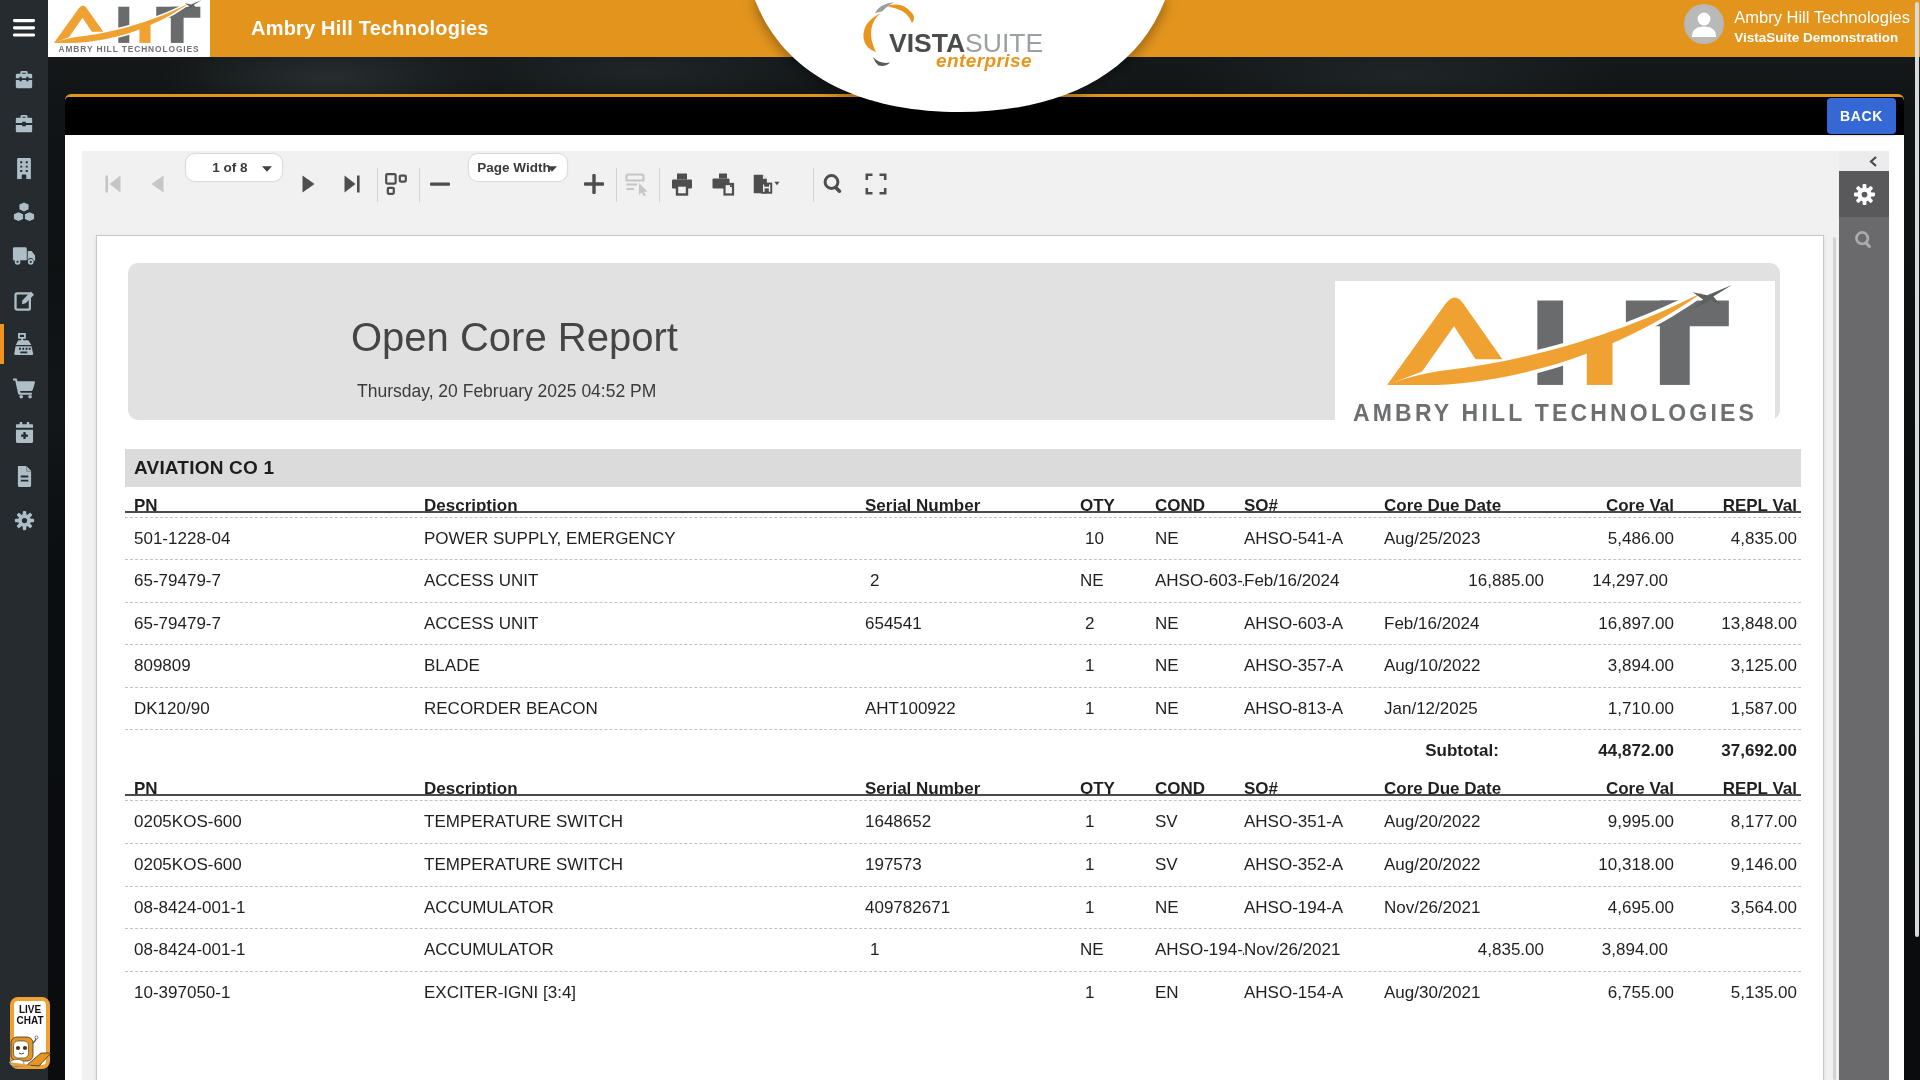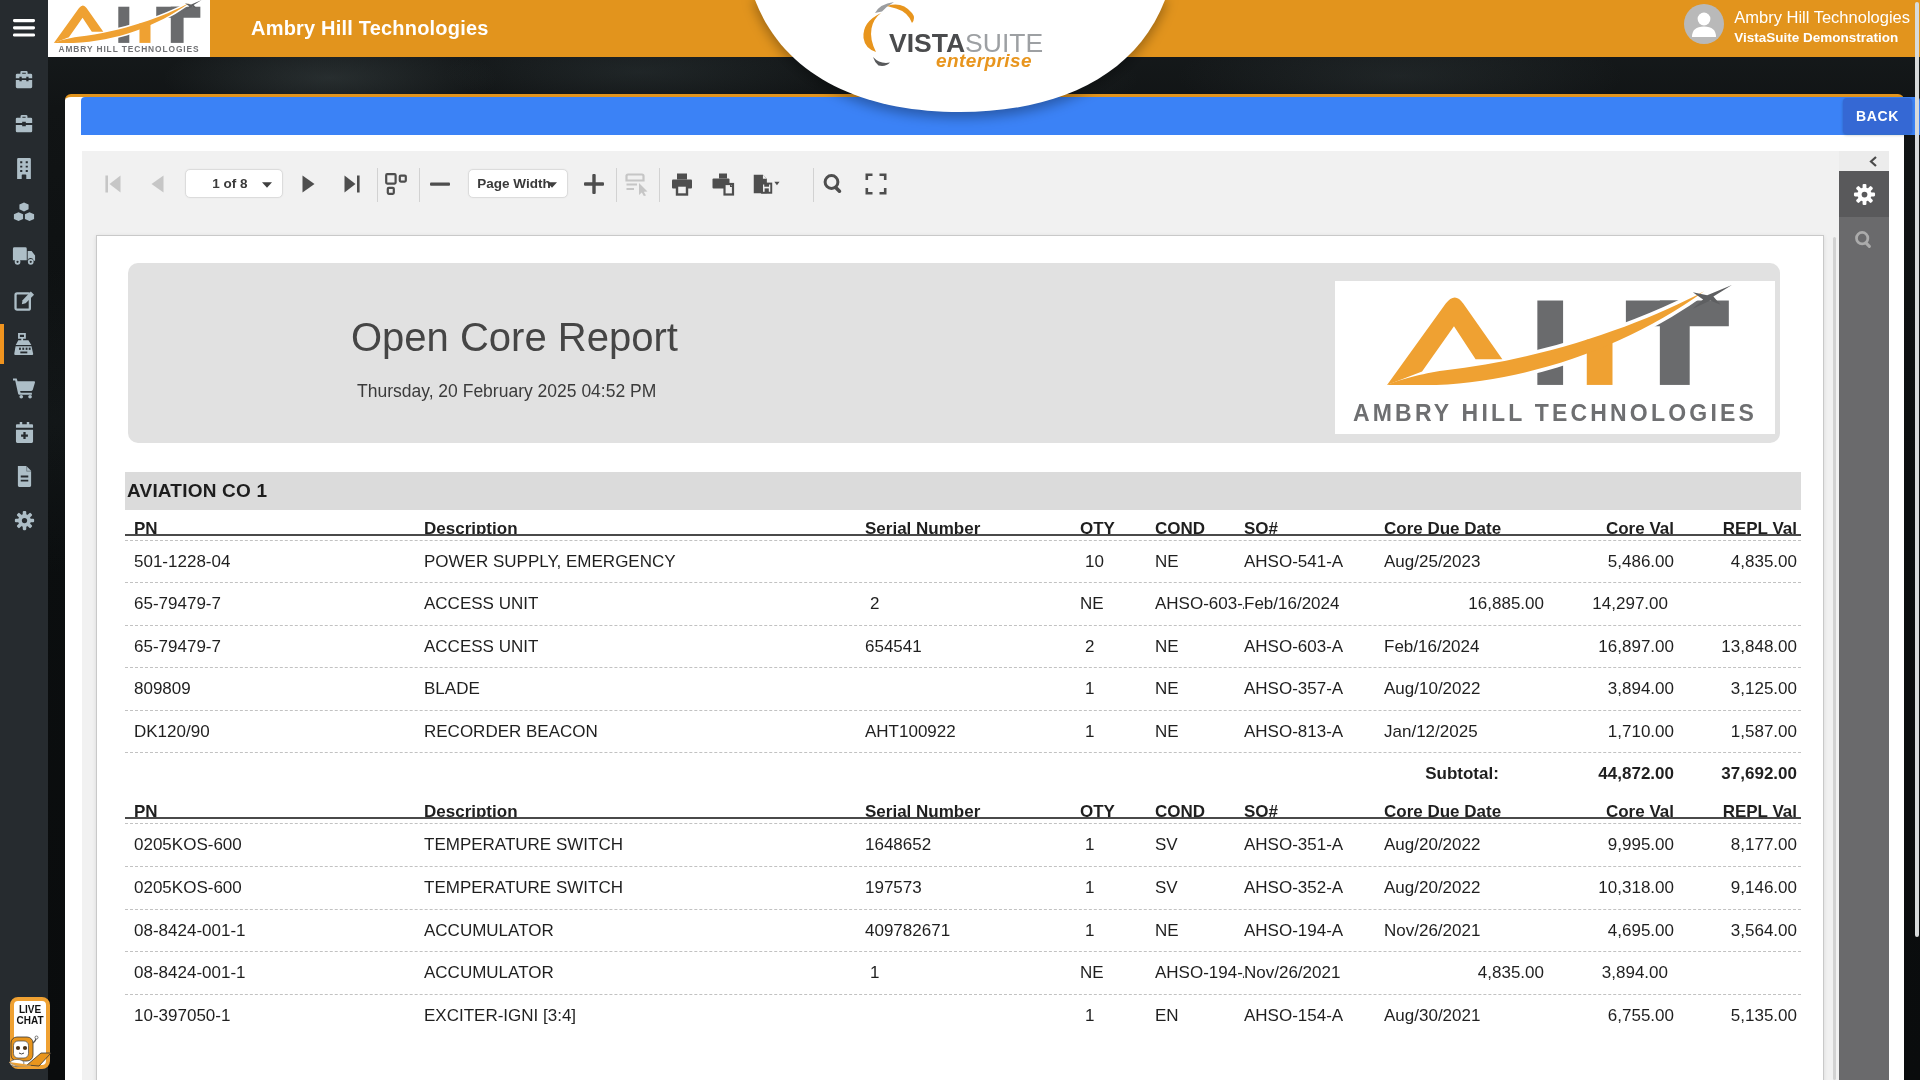--- a/index.html
+++ b/index.html
@@ -44,59 +44,59 @@
   .bump { position:absolute; left:0; top:0; width:1920px; height:140px; z-index:21; pointer-events:none; }
   .vs-logo { position:absolute; left:0; top:0; width:1920px; height:120px; z-index:22; pointer-events:none; }
   .vs-swoosh { position:absolute; left:861px; top:1px; }
   .vs-text { position:absolute; left:889px; top:28px; font-size:26.5px; font-weight:700; letter-spacing:0; }
   .vs-text .vista { color:#4a4b4d; }
   .vs-text .suite { color:#9da0a3; font-weight:400; }
   .vs-enterprise { position:absolute; left:936px; top:50px; width:88px; text-align:center; color:#e8951d; font-size:19px; font-weight:800; font-style:italic; letter-spacing:.4px; }
 
   
   .panel { position:absolute; left:65px; top:94px; width:1839px; height:986px; background:#fff; border-top:3px solid #e2941d; border-radius:6px 6px 0 0; z-index:10; }
-  .panel-topstrip { position:absolute; left:16px; top:0; width:100%; height:38px; background:#3b82f6; border-radius:4px 4px 0 0; }
+  .panel-topstrip { position:absolute; left:0; top:0; width:100%; height:38px; background:#000000; border-radius:4px 4px 0 0; }
   .back-btn { position:absolute; right:8px; top:1px; width:69px; height:36px; background:#3568d4; color:#fff; border:none; border-radius:4px; font-family:"Liberation Sans",sans-serif; font-size:14px; font-weight:700; letter-spacing:.6px; cursor:pointer; box-shadow:0 1px 3px rgba(0,0,0,.25); }
 
   
   .viewer { position:absolute; left:17px; top:54px; width:1807px; height:929px; display:flex; }
   .viewer-main { position:relative; width:1757px; height:100%; background:#f1f1f1; overflow:hidden; }
   .vscroll-line { position:absolute; right:3px; top:86px; bottom:0; width:3px; background:#d2d2d2; border-radius:2px; }
 
   
   .rv-toolbar { position:absolute; left:0; top:0; width:100%; height:66px; }
   .rv-btn { position:absolute; top:19px; width:28px; height:28px; display:flex; align-items:center; justify-content:center; cursor:pointer; background:none; border:none; }
   .rv-sep { position:absolute; top:17px; width:1px; height:34px; background:#d2d2d2; }
-  .rv-select { position:absolute; top:18px; height:29px; background:#fff; border:1px solid #dcdcdc; border-radius:5px; display:flex; align-items:center; justify-content:center; padding-right:8px; cursor:pointer; box-shadow:0 0 2px rgba(0,0,0,.06); }
+  .rv-select { position:absolute; top:2px; height:29px; background:#fff; border:1px solid #dcdcdc; border-radius:10px; display:flex; align-items:center; justify-content:center; padding-right:8px; cursor:pointer; box-shadow:0 0 2px rgba(0,0,0,.06); }
   .rv-select .lbl { font-size:13.5px; font-weight:700; color:#3a3a3a; white-space:nowrap; }
   .rv-select .caret { position:absolute; right:9px; top:11px; }
 
   
   .viewer-rail { width:50px; height:100%; display:flex; flex-direction:column; }
   .rail-top { height:20px; background:#ececec; position:relative; cursor:pointer; }
   .rail-top svg { position:absolute; right:12px; top:5px; }
   .rail-tab-active { height:46px; background:#59595b; display:flex; align-items:center; justify-content:center; cursor:pointer; }
   .rail-rest { flex:1; background:#6a6a6c; }
   .rail-btn { height:46px; display:flex; align-items:center; justify-content:center; cursor:pointer; }
 
   
   .page { position:absolute; left:14px; top:84px; width:1728px; height:1500px; background:#fff; border:1px solid #c9c9c9; box-shadow:0 1px 4px rgba(0,0,0,.10); }
-  .page-head { position:relative; margin:27px 43px 0 31px; height:180px; background:#e1e1e1; border-radius:10px; }
+  .page-head { position:relative; margin:27px 43px 0 31px; height:157px; background:#e1e1e1; border-radius:10px; }
   .report-title { position:absolute; left:223px; top:52px; font-size:40px; color:#454545; letter-spacing:0; }
   .report-date { position:absolute; left:229px; top:118px; font-size:17.5px; color:#3b3b3b; }
   .head-logo-box { position:absolute; right:5px; top:18px; width:440px; height:153px; background:#fff; }
   .head-logo-box svg.aht { position:absolute; left:50px; top:4px; }
   .aht-caption { position:absolute; left:0; right:0; bottom:7px; text-align:center; font-weight:700; color:#6e6f71; }
   .head-logo-box .aht-caption { font-size:23px; letter-spacing:3.2px; }
   .logo-box svg.aht { position:absolute; left:5px; top:0px; }
   .logo-box .aht-caption { font-size:8.4px; letter-spacing:.9px; bottom:3px; color:#707174; }
 
   
   .sections { margin:29px 22px 0 28px; }
-  .sec-band { height:37.5px; background:#dbdbdb; font-size:19px; font-weight:700; color:#1d1d1d; line-height:37.5px; padding-left:2px; letter-spacing:.2px; }
+  .sec-band { height:37.5px; background:#dbdbdb; font-size:19px; font-weight:700; color:#1d1d1d; line-height:37.5px; padding-left:9px; letter-spacing:.2px; }
   .trow { display:grid; grid-template-columns:299px 441px 215px 75px 89px 140px 160px 130px 129px; font-size:17px; color:#1f1f1f; }
   .trow > div { overflow:hidden; white-space:nowrap; }
   .trow .c1 { padding-left:9px; }
   .trow .c4 { padding-left:5px; }
   .trow .c8 { text-align:right; }
   .trow .c9 { text-align:right; padding-right:6px; }
   .thead .c4 { padding-left:0; }
   .thead { height:26px; line-height:38.5px; font-weight:700; border-bottom:2px solid #4a4a4a; margin-bottom:4px; }
   .tdata { height:42.6px; line-height:42.6px; border-top:1px dashed #c2c2c2; }
   .tsub { height:41px; line-height:41px; font-weight:700; border-top:1px dashed #c2c2c2; }

